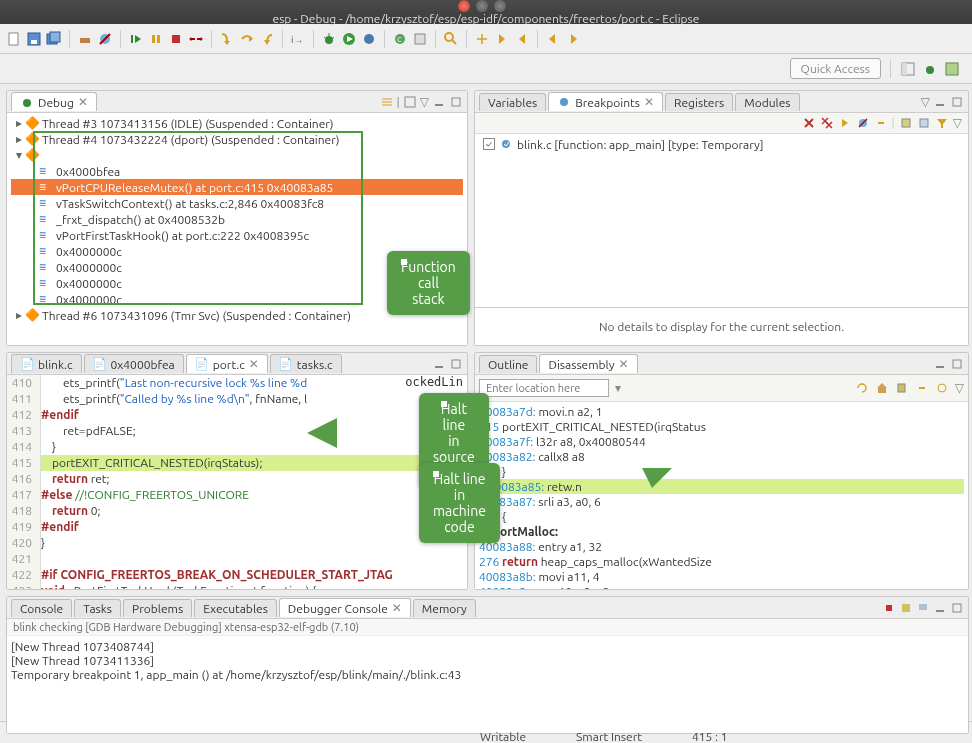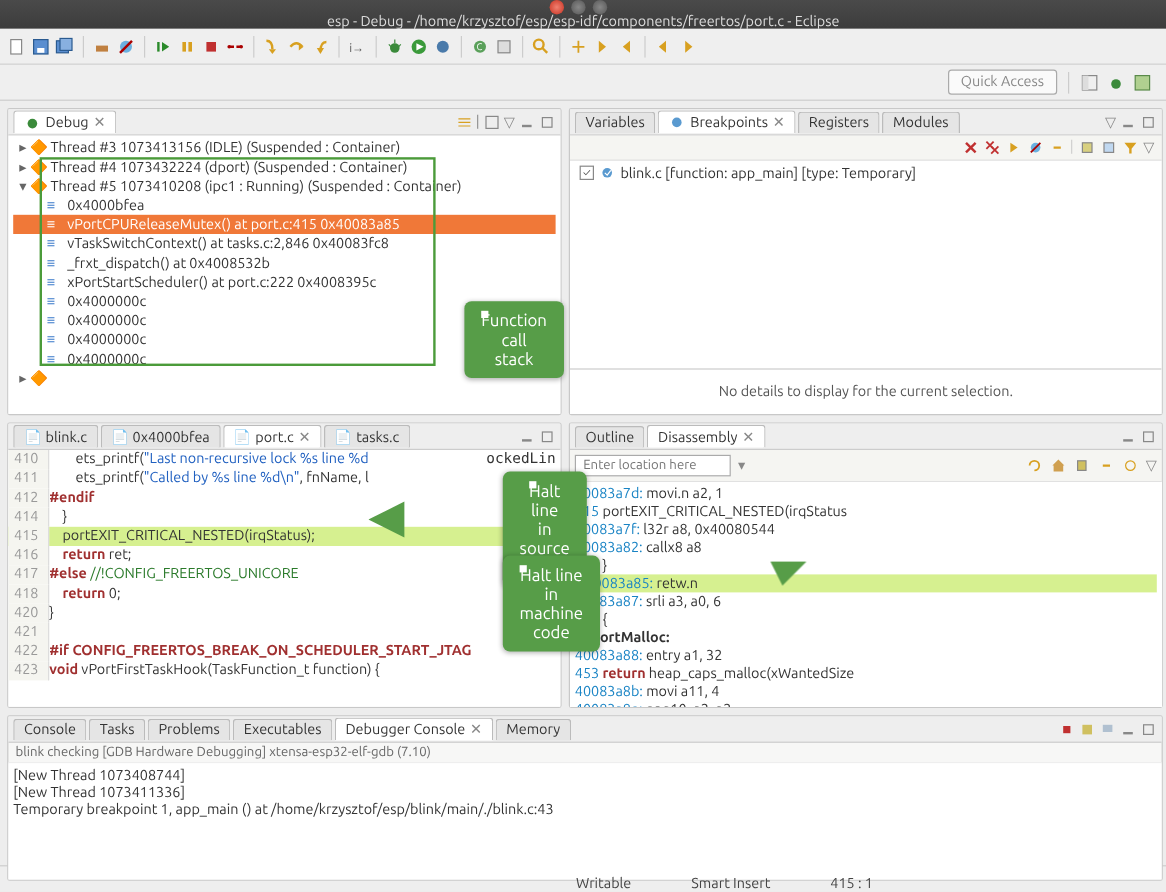--- a/index.html
+++ b/index.html
@@ -281,61 +281,61 @@
           <span>Thread #3 1073413156 (IDLE) (Suspended : Container)</span>
         </div>
       <div class="tree-row">
           <span class="tw">▸</span>
           <span class="tico">🔶</span>
           <span>Thread #4 1073432224 (dport) (Suspended : Container)</span>
         </div>
       <div class="tree-row">
           <span class="tw">▾</span>
           <span class="tico">🔶</span>
-          <span>Thread #5 1073410208 (ipc1 : Running) (Suspended : Container)</span>
         </div>
       <div class="tree-row" style="padding-left:28px">
           <span class="tico" style="color:#3a7aca">≡</span>
           <span>0x4000bfea</span>
         </div>
       <div class="tree-row selected" style="padding-left:28px">
           <span class="tico" style="color:#fff">≡</span>
           <span>vPortCPUReleaseMutex() at port.c:415 0x40083a85</span>
         </div>
       <div class="tree-row" style="padding-left:28px">
           <span class="tico" style="color:#3a7aca">≡</span>
           <span>vTaskSwitchContext() at tasks.c:2,846 0x40083fc8</span>
         </div>
       <div class="tree-row" style="padding-left:28px">
           <span class="tico" style="color:#3a7aca">≡</span>
           <span>_frxt_dispatch() at 0x4008532b</span>
         </div>
       <div class="tree-row" style="padding-left:28px">
           <span class="tico" style="color:#3a7aca">≡</span>
-          <span>xPortStartScheduler() at port.c:222 0x4008395c</span>
+          <span>vPortFirstTaskHook() at port.c:222 0x4008395c</span>
         </div>
       <div class="tree-row" style="padding-left:28px">
           <span class="tico" style="color:#3a7aca">≡</span>
           <span>0x4000000c</span>
         </div>
       <div class="tree-row" style="padding-left:28px">
           <span class="tico" style="color:#3a7aca">≡</span>
           <span>0x4000000c</span>
         </div>
       <div class="tree-row" style="padding-left:28px">
           <span class="tico" style="color:#3a7aca">≡</span>
           <span>0x4000000c</span>
         </div>
       <div class="tree-row" style="padding-left:28px">
           <span class="tico" style="color:#3a7aca">≡</span>
           <span>0x4000000c</span>
         </div>
       <div class="tree-row">
           <span class="tw">▸</span>
           <span class="tico">🔶</span>
+          <span>Thread #6 1073431096 (Tmr Svc) (Suspended : Container)</span>
         </div>
     </div>
     <div class="greenbox" style="left:26px; top:40px; width:330px; height:174px"></div>
     <div class="callout" style="left:380px; top:160px"><span style="white-space:pre-line">Function
 call stack</span></div>
   </div>
 
   <div class="panel bp-panel">
     <div class="tabrow">
       <div class="tab inactive">
@@ -466,25 +466,27 @@
             <svg viewBox="0 0 14 14">
               <rect x="3" y="3" width="8" height="8" fill="none" stroke="#888"></rect>
             </svg>
           </span>
       </div>
     </div>
     <div class="panelbody editor" id="src-body">
         <div><span class="ruler">410</span><span class="codeline ">        ets_printf(<span class="kw-blue">"Last non-recursive lock %s line %d</span></span></div>
         <div><span class="ruler">411</span><span class="codeline ">        ets_printf(<span class="kw-blue">"Called by %s line %d\n"</span>, fnName, l</span></div>
         <div><span class="ruler">412</span><span class="codeline kw-red"><span class="kw-red">#endif</span></span></div>
+        <div><span class="ruler">413</span><span class="codeline ">        ret=pdFALSE;</span></div>
         <div><span class="ruler">414</span><span class="codeline ">    }</span></div>
         <div class="halt"><span class="ruler">415</span><span class="codeline ">    portEXIT_CRITICAL_NESTED(irqStatus);</span></div>
         <div><span class="ruler">416</span><span class="codeline ">    <span class="kw-red kw-bold">return</span> ret;</span></div>
         <div><span class="ruler">417</span><span class="codeline kw-green"><span class="kw-red">#else</span> <span class="kw-green">//!CONFIG_FREERTOS_UNICORE</span></span></div>
         <div><span class="ruler">418</span><span class="codeline ">    <span class="kw-red kw-bold">return</span> 0;</span></div>
+        <div><span class="ruler">419</span><span class="codeline kw-red"><span class="kw-red">#endif</span></span></div>
         <div><span class="ruler">420</span><span class="codeline ">}</span></div>
         <div><span class="ruler">421</span><span class="codeline "></span></div>
         <div><span class="ruler">422</span><span class="codeline kw-red"><span class="kw-red">#if CONFIG_FREERTOS_BREAK_ON_SCHEDULER_START_JTAG</span></span></div>
         <div><span class="ruler">423</span><span class="codeline "><span class="kw-red kw-bold">void</span> vPortFirstTaskHook(TaskFunction_t function) {</span></div>
       </div>
     <div class="callout" style="left:412px; top:40px; z-index:5"><span style="white-space:pre-line">Halt line
 in source code</span></div>
     <div class="callout" style="left:412px; top:110px; z-index:5"><span style="white-space:pre-line">Halt line
 in machine code</span></div>
 
@@ -554,21 +556,21 @@
         <div><span class="addr">40083a7d:</span><span class="op">   movi.n  a2, 1</span></div>
         <div><span class="addr">415</span><span class="op">         portEXIT_CRITICAL_NESTED(irqStatus</span></div>
         <div><span class="addr">40083a7f:</span><span class="op">   l32r    a8, 0x40080544</span></div>
         <div><span class="addr">40083a82:</span><span class="op">   callx8  a8</span></div>
         <div><span class="addr">420</span><span class="op">     }</span></div>
         <div class="halt"><span style="color: rgb(58, 138, 58);">▹ </span><span class="addr">40083a85:</span><span class="op">   retw.n</span></div>
         <div><span class="addr">40083a87:</span><span class="op">   srli    a3, a0, 6</span></div>
         <div><span class="addr">452</span><span class="op">     {</span></div>
         <div><span class="addr"></span><span class="op" style="font-weight: bold;">            pvPortMalloc:</span></div>
         <div><span class="addr">40083a88:</span><span class="op">   entry   a1, 32</span></div>
-        <div><span class="addr">453</span><span class="op">         <span class="kw-red kw-bold">return</span> heap_caps_malloc(xWantedSize</span></div>
+        <div><span class="addr">276</span><span class="op">         <span class="kw-red kw-bold">return</span> heap_caps_malloc(xWantedSize</span></div>
         <div><span class="addr">40083a8b:</span><span class="op">   movi    a11, 4</span></div>
         <div><span class="addr">40083a8e:</span><span class="op">   or      a10, a2, a2</span></div>
       </div>
   </div>
 
   <div class="panel console-panel">
     <div class="tabrow">
       <div class="tab inactive">
           <span>Console</span>
         </div>

